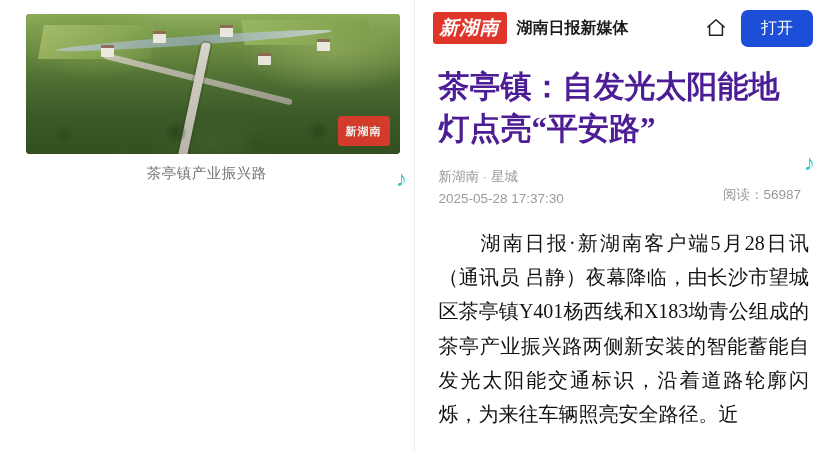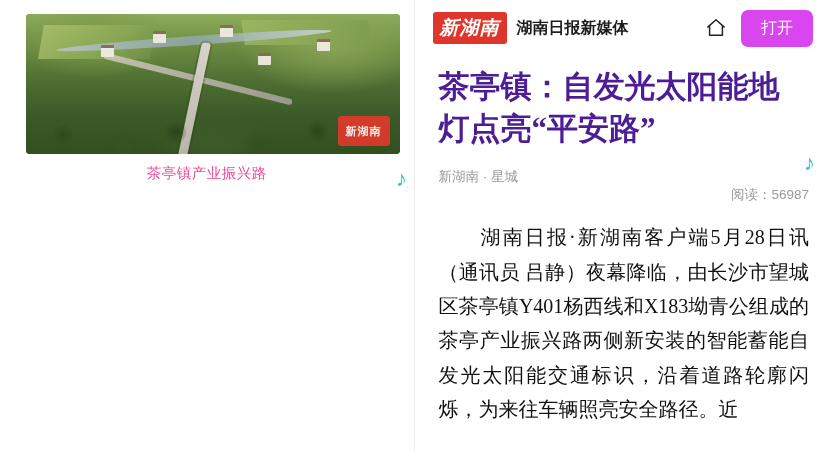--- a/index.html
+++ b/index.html
@@ -140,21 +140,21 @@
     align-items: center;
     justify-content: center;
     letter-spacing: 1px;
     opacity: .92;
     font-family: "Liberation Serif", serif;
   }
   .hero-caption {
     margin: 10px 0 0 0;
     text-align: center;
     font-size: 14.5px;
-    color: #ec4899;
+    color: #737373;
     letter-spacing: .5px;
   }
   .left-body {
     margin: 18px 22px 0 26px;
     font-size: 20px;
     line-height: 1.72;
     letter-spacing: .2px;
     text-align: justify;
     color: #111111;
     font-family: "Liberation Serif", serif;
@@ -202,41 +202,41 @@
   }
   .home-icon {
     width: 30px;
     height: 30px;
     display: flex;
     align-items: center;
     justify-content: center;
     color: #222;
   }
   .open-btn {
-    background: #d946ef;
+    background: #1d4ed8;
     color: #ffffff;
     font-size: 16px;
     padding: 8px 20px;
     border: none;
     border-radius: 7px;
     cursor: pointer;
     white-space: nowrap;
     font-family: "Liberation Sans", sans-serif;
   }
   .headline {
     margin: 10px 20px 0 24px;
     font-size: 31px;
     line-height: 1.36;
     font-weight: bold;
     letter-spacing: 0px;
     color: #4c1d95;
     font-family: "Liberation Serif", serif;
   }
   .meta {
-    margin: 16px 20px 0 24px;
+    margin: 16px 28px 0 24px;
     display: flex;
     align-items: flex-start;
     justify-content: space-between;
     gap: 33px;
   }
   .meta-left {
     font-size: 13.5px;
     color: #9a9a9a;
     line-height: 1.6;
   }
@@ -328,20 +328,21 @@
         </svg>
       </div>
       <button class="open-btn">打开</button>
     </div>
 
     <div class="headline">茶亭镇：自发光太阳能地灯点亮“平安路”</div>
 
     <div class="meta">
       <div class="meta-left">
         <div>新湖南 · 星城</div>
+        <div>2025-05-28 17:37:30</div>
       </div>
       <div class="meta-right">阅读：56987</div>
     </div>
 
     <div class="right-body"><span class="indent"></span><span>湖南日报·新湖南客户端5月28日讯（通讯员 吕静）夜幕降临，由长沙市望城区茶亭镇Y401杨西线和X183坳青公组成的茶亭产业振兴路两侧新安装的智能蓄能自发光太阳能交通标识，沿着道路轮廓闪烁，为来往车辆照亮安全路径。近</span></div>
 
     <div class="note note-right">♪</div>
   </div>
 
 </div>

